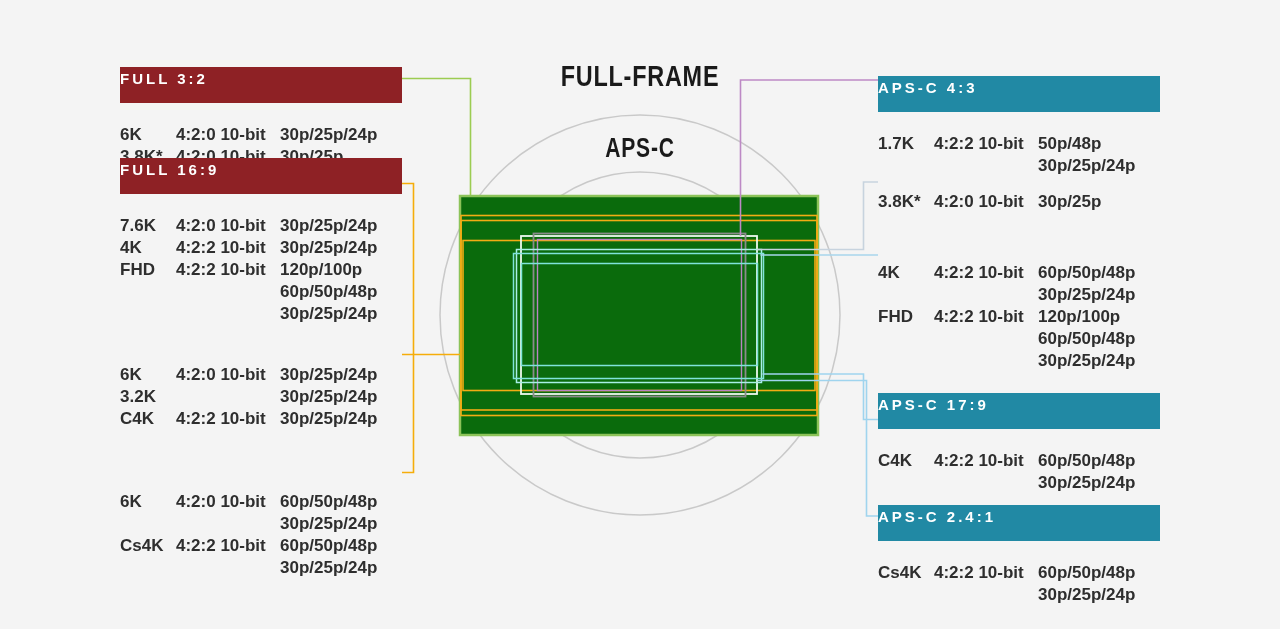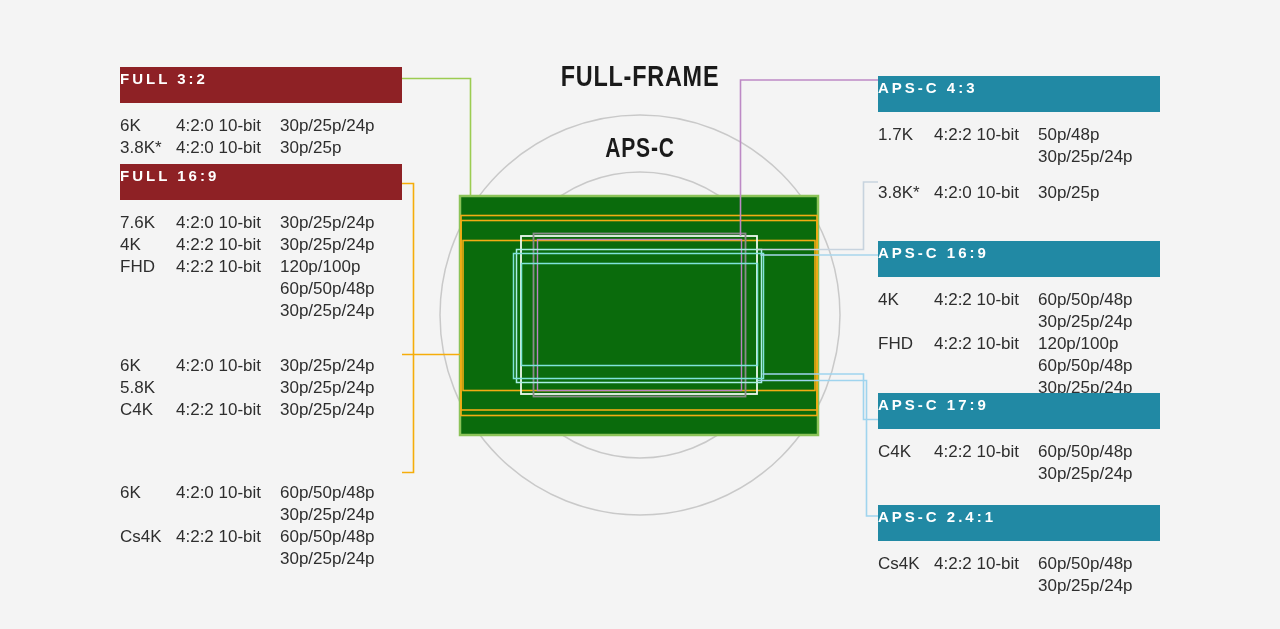--- a/index.html
+++ b/index.html
@@ -15,29 +15,29 @@
     position:absolute;text-align:center;font-weight:bold;color:#1a1a1a;
     transform:scaleX(0.78);transform-origin:50% 50%;
     letter-spacing:1px;white-space:nowrap;
   }
   .label-ff{left:490px;top:59px;width:300px;font-size:30px;}
   .label-apsc{left:490px;top:133px;width:300px;font-size:27px;}
   
   .panel{position:absolute;width:282px;}
   .left-col .panel{left:120px;}
   .right-col .panel{left:878px;}
-  .pos-L0{top:67px}.pos-L1{top:164px}.pos-L2{top:343px}.pos-L3{top:470px}
+  .pos-L0{top:67px}.pos-L1{top:158px}.pos-L2{top:343px}.pos-L3{top:470px}
   .pos-R0{top:76px}.pos-R1{top:170px}.pos-R2{top:241px}.pos-R3{top:393px}.pos-R4{top:505px}
   .bar{
     height:36px;line-height:24px;text-align:left;color:#ffffff;
     font-weight:bold;font-size:15px;letter-spacing:3px;white-space:nowrap;
   }
   .bar.full{background:var(--full-header,#8e2125);}
   .bar.apsc{background:var(--apsc-header,#2189a4);}
-  .rows{padding-top:12px;font-size:17px;}
+  .rows{padding-top:21px;font-size:17px;font-weight:bold;}
   .row{display:grid;grid-template-columns:56px 104px 1fr;line-height:22px;}
   .row .res,.row .chroma{white-space:nowrap;}
   .row .rates span{display:block;white-space:nowrap;}
 </style>
 </head>
 <body>
 
 <div class="canvas" style="--bg: #f4f4f4; --full-header: #8e2125; --apsc-header: #2189a4; --sensor-fill: #0a6b0c; --sensor-border: #8cc359; --orange: #f3ac14; --apsc32: #eef9ef; --apsc43gray: #8b8b8b; --apsc43plum: #b983c1; --cyan: #7fe3da; --cyanpale: #a9efe7; --congreen: #9ccc52; --conorange: #f5ad0a; --conplum: #bd89c5; --congrayblue: #c7d3de; --conlightblue: #a9d6ec; --consky: #9fd4ee; --circle: #c9c9c9;">
 
   <svg class="diagram" width="1280" height="629" viewBox="0 0 1280 629">
@@ -123,21 +123,21 @@
       <section class="panel pos-L2">
         <div class="rows">
           <div class="row">
             <span class="res">6K</span>
             <span class="chroma">4:2:0 10-bit</span>
             <span class="rates">
               <span>30p/25p/24p</span>
             </span>
           </div>
           <div class="row">
-            <span class="res">5.8K</span>
+            <span class="res">3.2K</span>
             <span class="chroma"></span>
             <span class="rates">
               <span>30p/25p/24p</span>
             </span>
           </div>
           <div class="row">
             <span class="res">C4K</span>
             <span class="chroma">4:2:2 10-bit</span>
             <span class="rates">
               <span>30p/25p/24p</span>
@@ -185,21 +185,20 @@
           <div class="row">
             <span class="res">3.8K*</span>
             <span class="chroma">4:2:0 10-bit</span>
             <span class="rates">
               <span>30p/25p</span>
             </span>
           </div>
         </div>
       </section>
       <section class="panel pos-R2">
-        <header class="bar apsc">APS-C 16:9</header>
         <div class="rows">
           <div class="row">
             <span class="res">4K</span>
             <span class="chroma">4:2:2 10-bit</span>
             <span class="rates">
               <span>60p/50p/48p</span>
               <span>30p/25p/24p</span>
             </span>
           </div>
           <div class="row">

